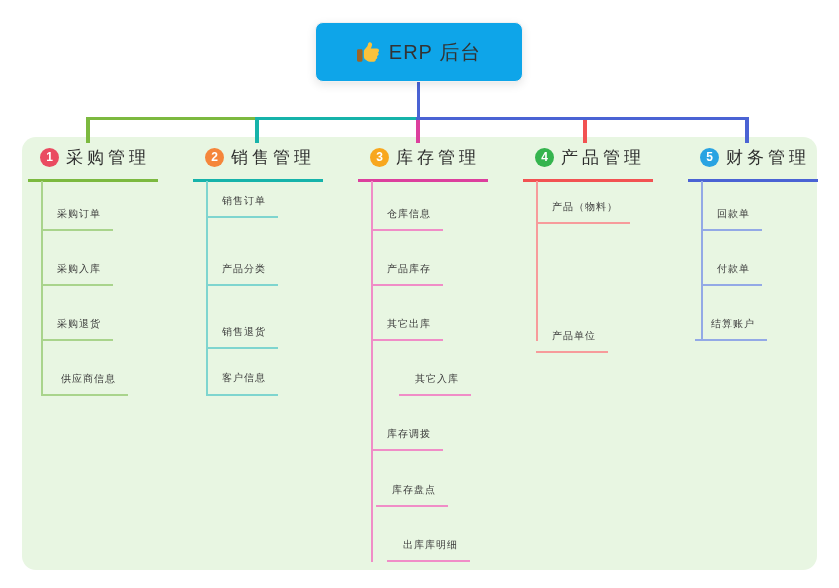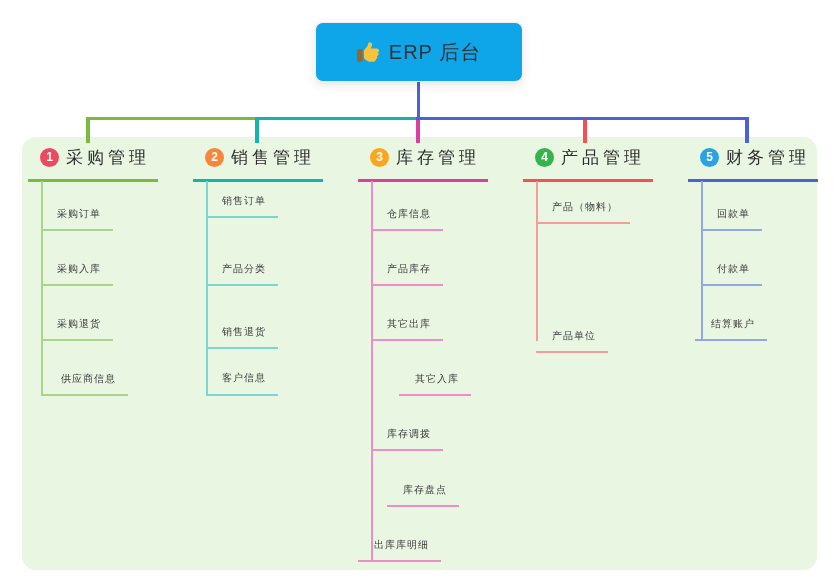--- a/index.html
+++ b/index.html
@@ -136,22 +136,22 @@
         <div class="branch-header" style="border-bottom-color: rgb(220, 63, 157);">
           <span class="branch-badge" style="background: rgb(248, 167, 30);">3</span>
           <span class="branch-label">库存管理</span>
         </div>
         <div class="trunk" style="left: 13px; top: 35px; height: 380.7px; background: rgb(240, 141, 199);"></div>
         <div class="tree-node" style="left: 13px; top: 57.5px; border-bottom-color: rgb(240, 141, 199);">仓库信息</div>
         <div class="tree-node" style="left: 13px; top: 112.7px; border-bottom-color: rgb(240, 141, 199); text-align: right;">产品库存</div>
         <div class="tree-node" style="left: 13px; top: 167.9px; border-bottom-color: rgb(240, 141, 199);">其它出库</div>
         <div class="tree-node" style="left: 13px; top: 223.1px; border-bottom-color: rgb(240, 141, 199); margin-left: 28px;">其它入库</div>
         <div class="tree-node" style="left: 13px; top: 278.3px; border-bottom-color: rgb(240, 141, 199);">库存调拨</div>
-        <div class="tree-node" style="left: 29px; top: 333.5px; border-bottom-color: rgb(240, 141, 199);">库存盘点</div>
-        <div class="tree-node" style="left: 0; top: 388.7px; border-bottom-color: rgb(240, 141, 199);">出库库明细</div>
+        <div class="tree-node" style="left: 18px; top: 333.5px; border-bottom-color: rgb(240, 141, 199);">库存盘点</div>
+        <div class="tree-node" style="left: 29px; top: 388.7px; border-bottom-color: rgb(240, 141, 199);">出库库明细</div>
       </div>
       <div class="branch-col" style="left: 523px; top: 146px;">
         <div class="branch-header" style="border-bottom-color: rgb(242, 82, 82);">
           <span class="branch-badge" style="background: rgb(53, 180, 78);">4</span>
           <span class="branch-label">产品管理</span>
         </div>
         <div class="trunk" style="left: 13px; top: 35px; height: 159.9px; background: rgb(247, 155, 155);"></div>
         <div class="tree-node" style="left: 13px; top: 51px; border-bottom-color: rgb(247, 155, 155);">产品（物料）</div>
         <div class="tree-node" style="left: 13px; top: 167.9px; border-bottom-color: rgb(247, 155, 155); margin-top: 12px;">产品单位</div>
       </div>

